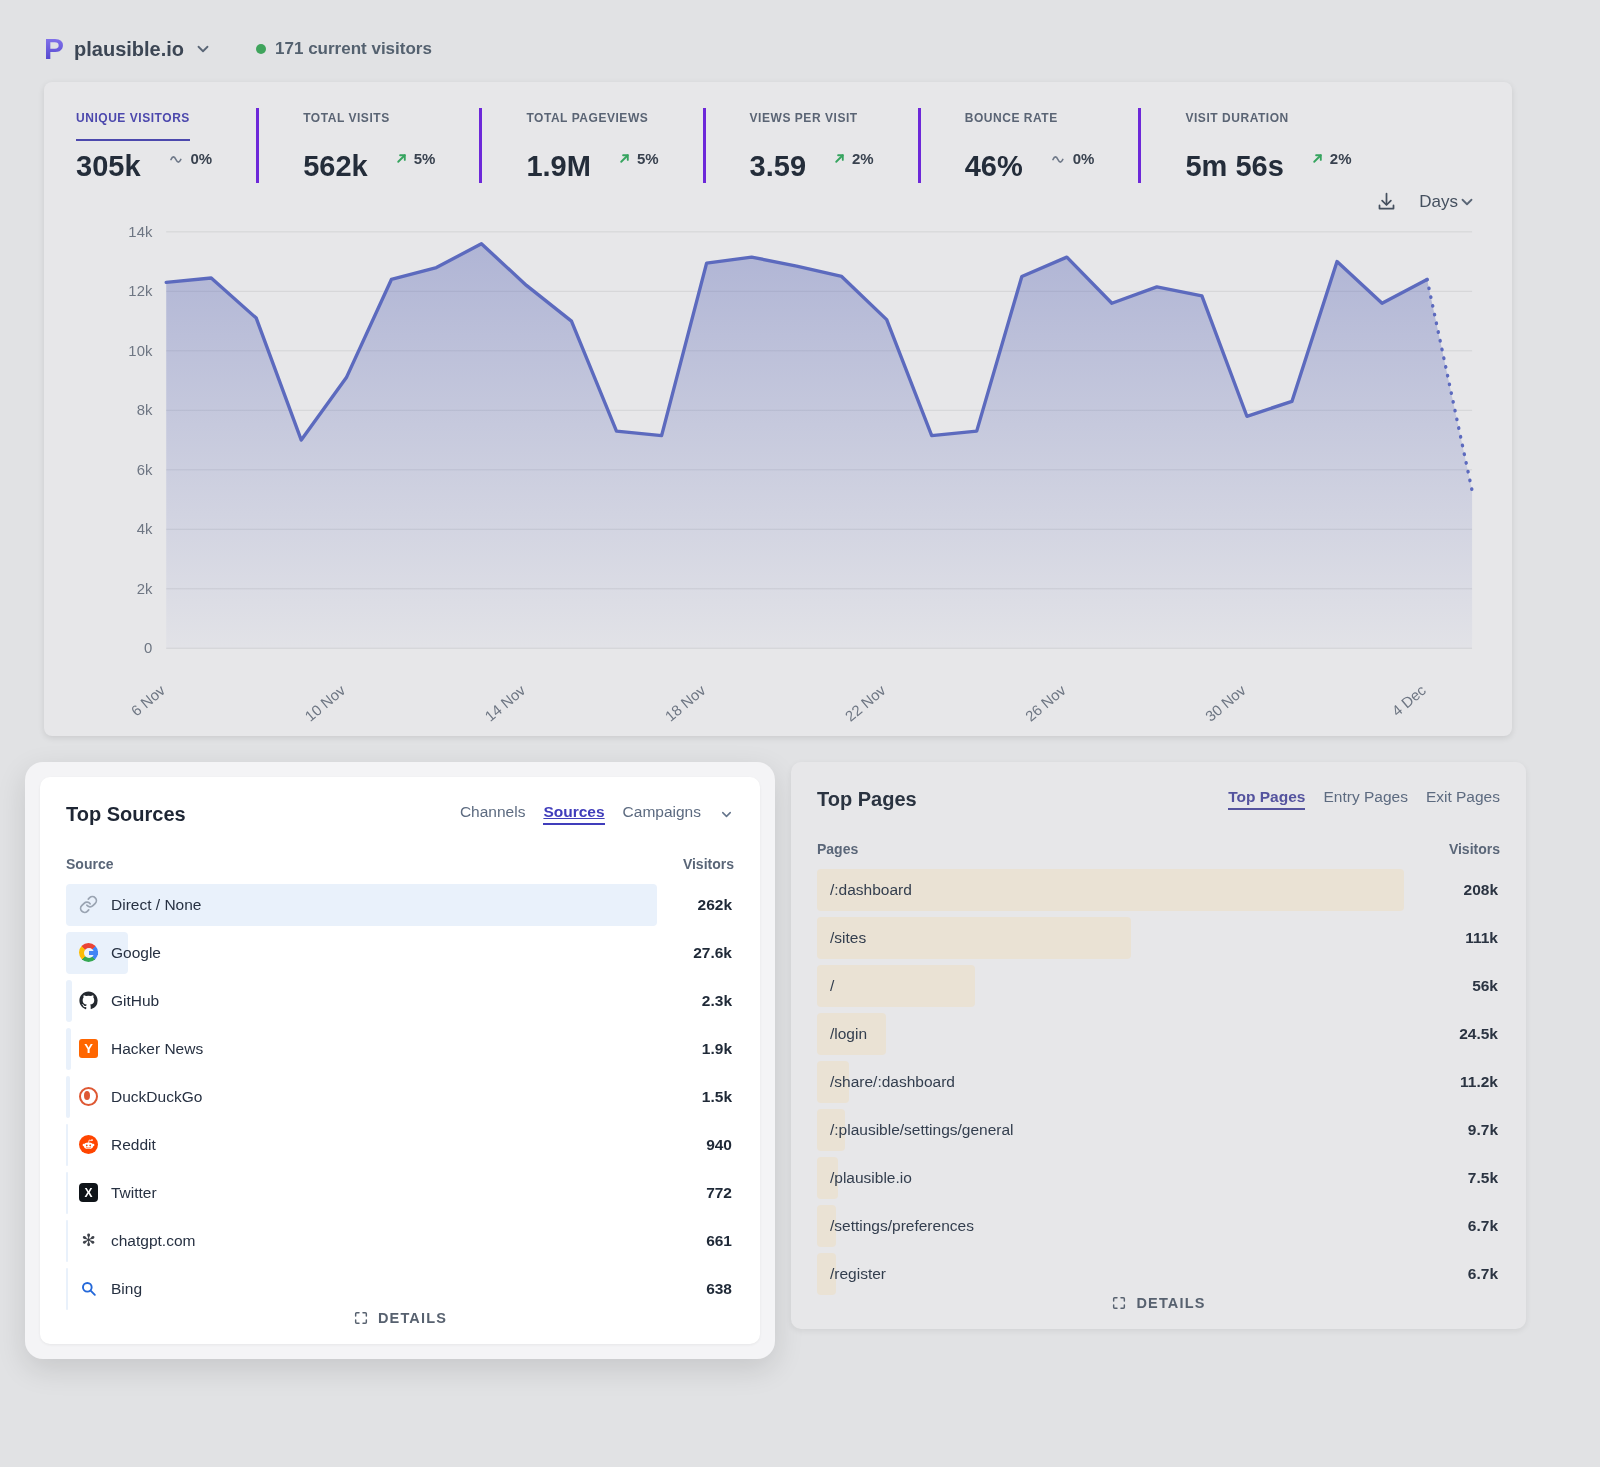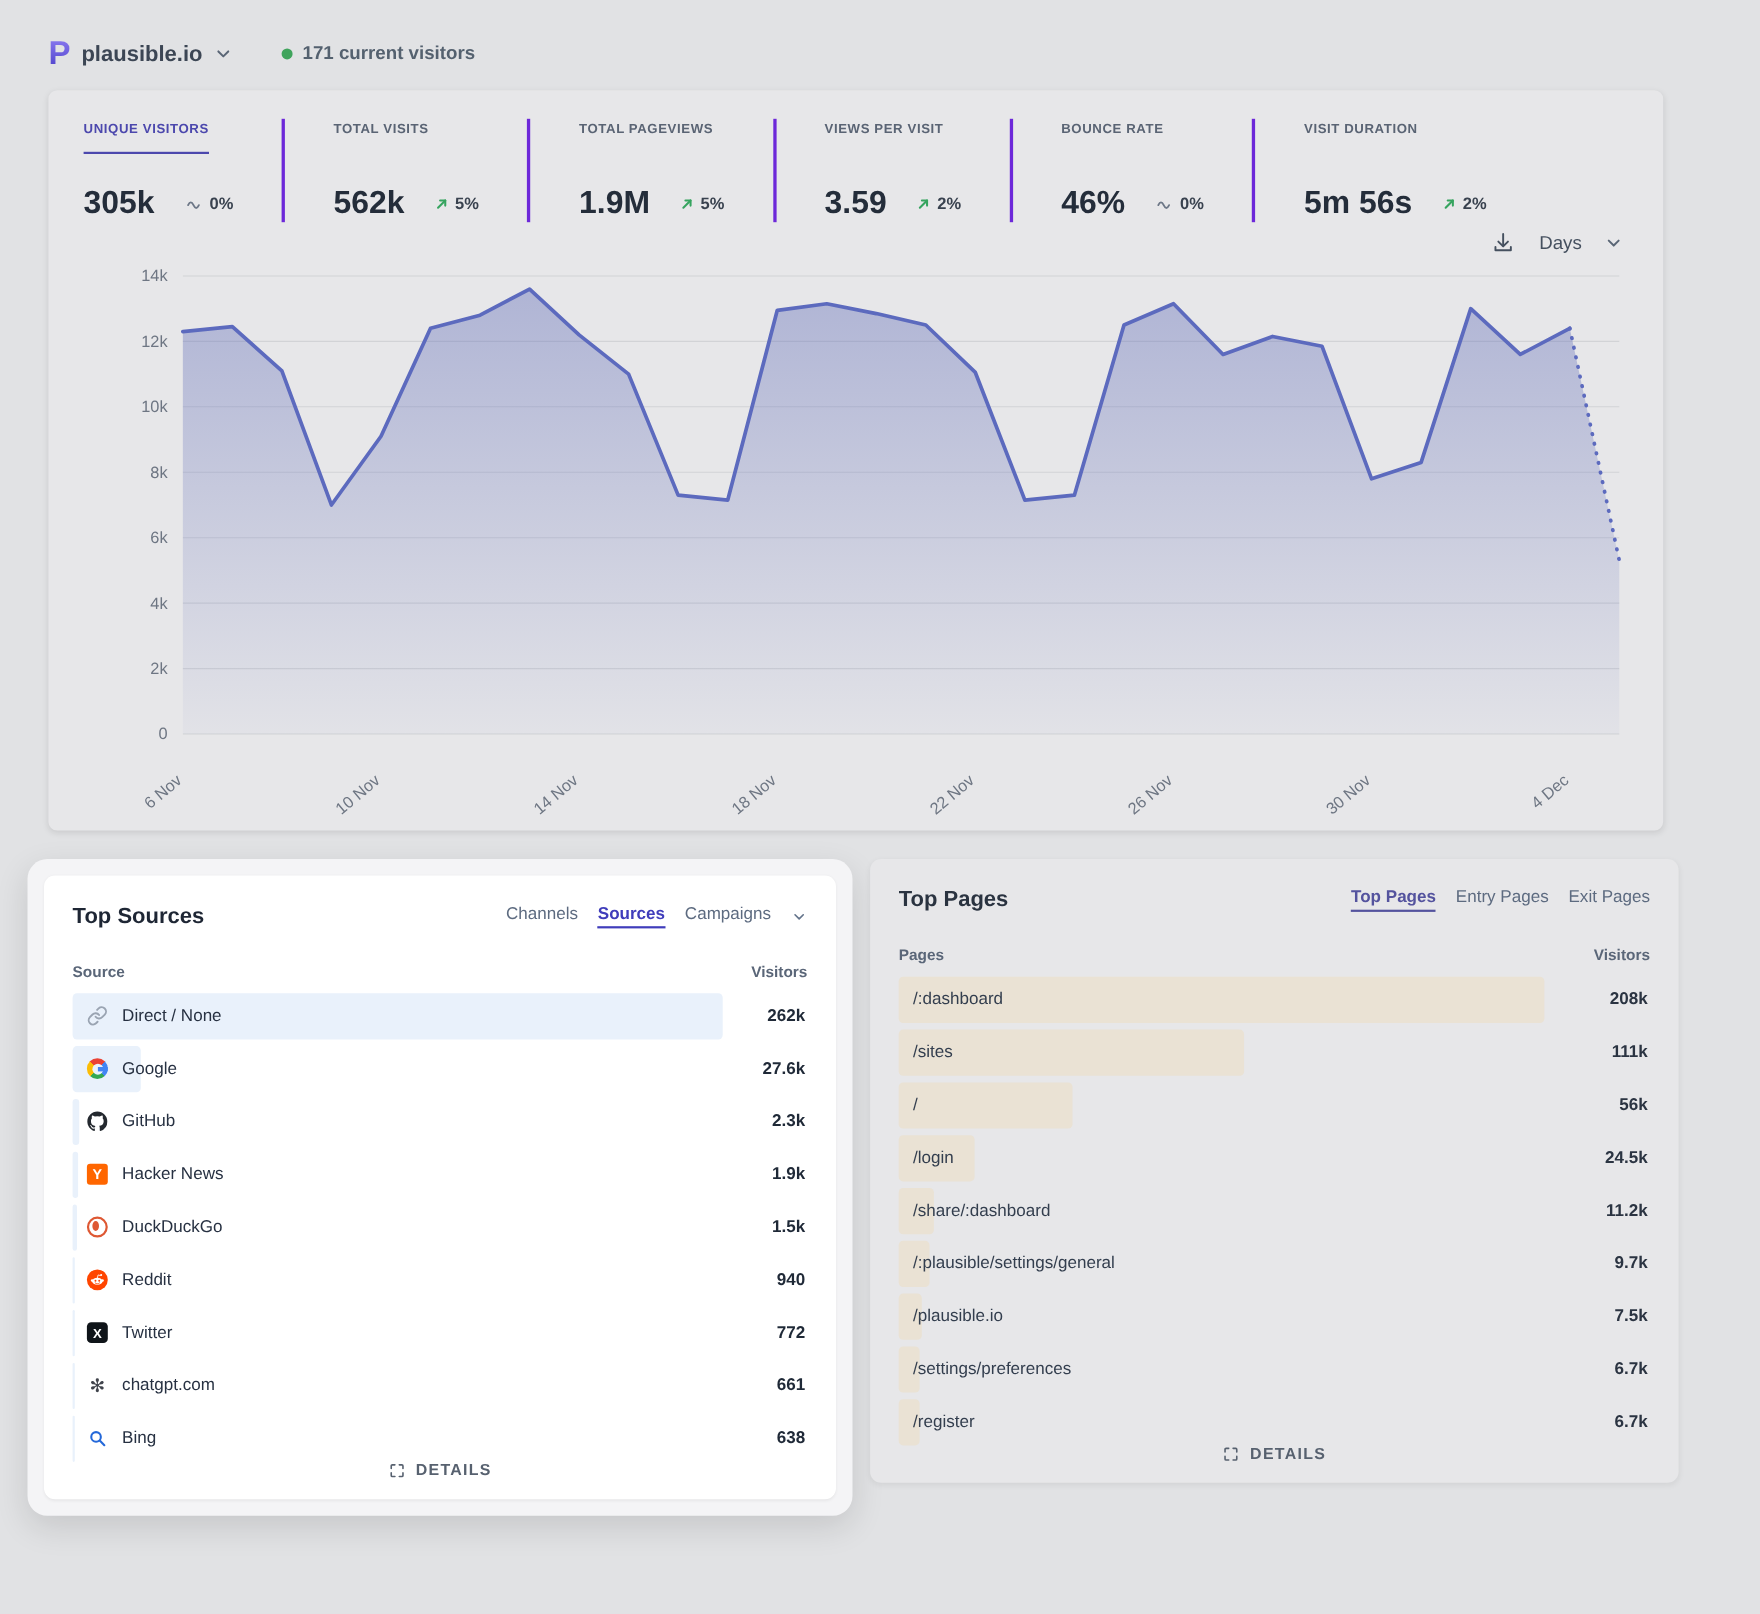--- a/index.html
+++ b/index.html
@@ -29,42 +29,42 @@
   .filter-btn svg { width:18px; height:18px; }
   .range-select { margin-left:28px; width:230px; height:46px; display:flex; align-items:center; justify-content:space-between; background:#ececee; border:1px solid #d4d5d8; border-radius:6px; padding:0 12px 0 16px; cursor:pointer; font-family:inherit; box-shadow:0 1px 2px rgba(0,0,0,.04); }
   .range-select span { font-size:17px; font-weight:600; color:#2f3947; }
   
   .main-card { margin:18px 88px 0 44px; background:#e7e7e9; border-radius:8px; box-shadow:0 2px 6px rgba(0,0,0,.10); padding:26px 0 10px; }
   .stats-row { display:flex; align-items:flex-start; padding:0 32px; }
   .stat { padding-right:44px; cursor:pointer; }
   .stat + .stat { border-left:3px solid #6d28d9; padding-left:44px; }
   .stat-label { display:inline-block; font-size:12px; font-weight:700; letter-spacing:.045em; color:#5a6474; border-bottom:2px solid transparent; padding-bottom:14px; margin-bottom:9px; white-space:nowrap; }
   .stat.active .stat-label { color:#4c48ad; border-color:#4c48ad; }
-  .stat-value-row { display:flex; justify-content:space-between; align-items:center; column-gap:26px;margin-top:20px; }
+  .stat-value-row { display:flex; justify-content:space-between; align-items:flex-start; column-gap:26px; }
   .stat-value { font-size:29px; font-weight:700; color:#242d3a; white-space:nowrap; }
   .stat-change { display:inline-flex; align-items:center; gap:5px; font-size:15px; font-weight:600; color:#39424f; white-space:nowrap; }
   .stat-change svg { display:block; }
   .chart-controls { display:flex; justify-content:flex-end; align-items:center; gap:22px; padding:8px 36px 2px; color:#45505f; }
-  .icon-btn { background:none; border:none; cursor:pointer; color:#45505f; display:flex; align-items:center; gap:20px; font-family:inherit; font-size:17px; }
+  .icon-btn { background:none; border:none; cursor:pointer; color:#45505f; display:flex; align-items:center; gap:0; font-family:inherit; font-size:17px; }
   .icon-btn svg.big { width:21px; height:21px; }
   .chart-wrap { padding:0 28px 4px 28px; }
   .chart-wrap svg { width:100%; display:block; }
   .chart-wrap text { font-family:"Liberation Sans",sans-serif; font-size:15px; fill:#6e7683; }
   
   .bottom-row { display:flex; align-items:flex-start; gap:16px; margin:26px 74px 0 25px; }
   .halo { flex:0 0 750px; background:#f4f4f6; border-radius:18px; padding:15px; box-shadow:0 10px 30px rgba(0,0,0,.12); }
   .card { border-radius:10px; padding:26px 26px 18px; }
   .card-sources { background:#ffffff; box-shadow:0 1px 3px rgba(0,0,0,.06); }
   .card-pages { flex:1; background:#e7e7e9; box-shadow:0 2px 6px rgba(0,0,0,.07); }
   .card-head { display:flex; justify-content:space-between; align-items:center; }
   .card-title { font-size:20px; font-weight:700; color:#1e2634; }
   .card-pages .card-title { color:#2a3340; }
   .tabs { display:flex; align-items:center; gap:18px; }
   .tab { background:none; border:none; cursor:pointer; font-family:inherit; font-size:15.5px; color:#5d6b80; padding-bottom:2px; border-bottom:2px solid transparent; }
-  .card-sources .tab.active { color:#403dbb; font-weight:700; border-color:#403dbb; }
+  .card-sources .tab.active { color:#403dbb; font-weight:700; border-color:#403dbb;text-decoration:underline; }
   .card-pages .tab.active { color:#54539e; font-weight:700; border-color:#54539e; }
   .tab-caret { width:15px; height:15px; color:#64748b; display:inline-flex; }
   .tab-caret svg { width:100%; height:100%; }
   .col-head { display:flex; justify-content:space-between; font-size:14px; font-weight:700; color:#5a6678; margin:30px 0 12px; }
   .rows { display:flex; flex-direction:column; gap:6px; }
   .row { position:relative; height:42px; display:flex; align-items:center; justify-content:space-between; cursor:pointer; }
   .bar { position:absolute; left:0; top:0; bottom:0; border-radius:4px; }
   .row-label { position:relative; display:flex; align-items:center; gap:13px; padding-left:13px; font-size:15.5px; color:#273142; }
   .card-pages .row-label { color:#333e4e; }
   .row-value { position:relative; font-size:15.5px; font-weight:600; color:#1f2937; padding-right:2px; }

